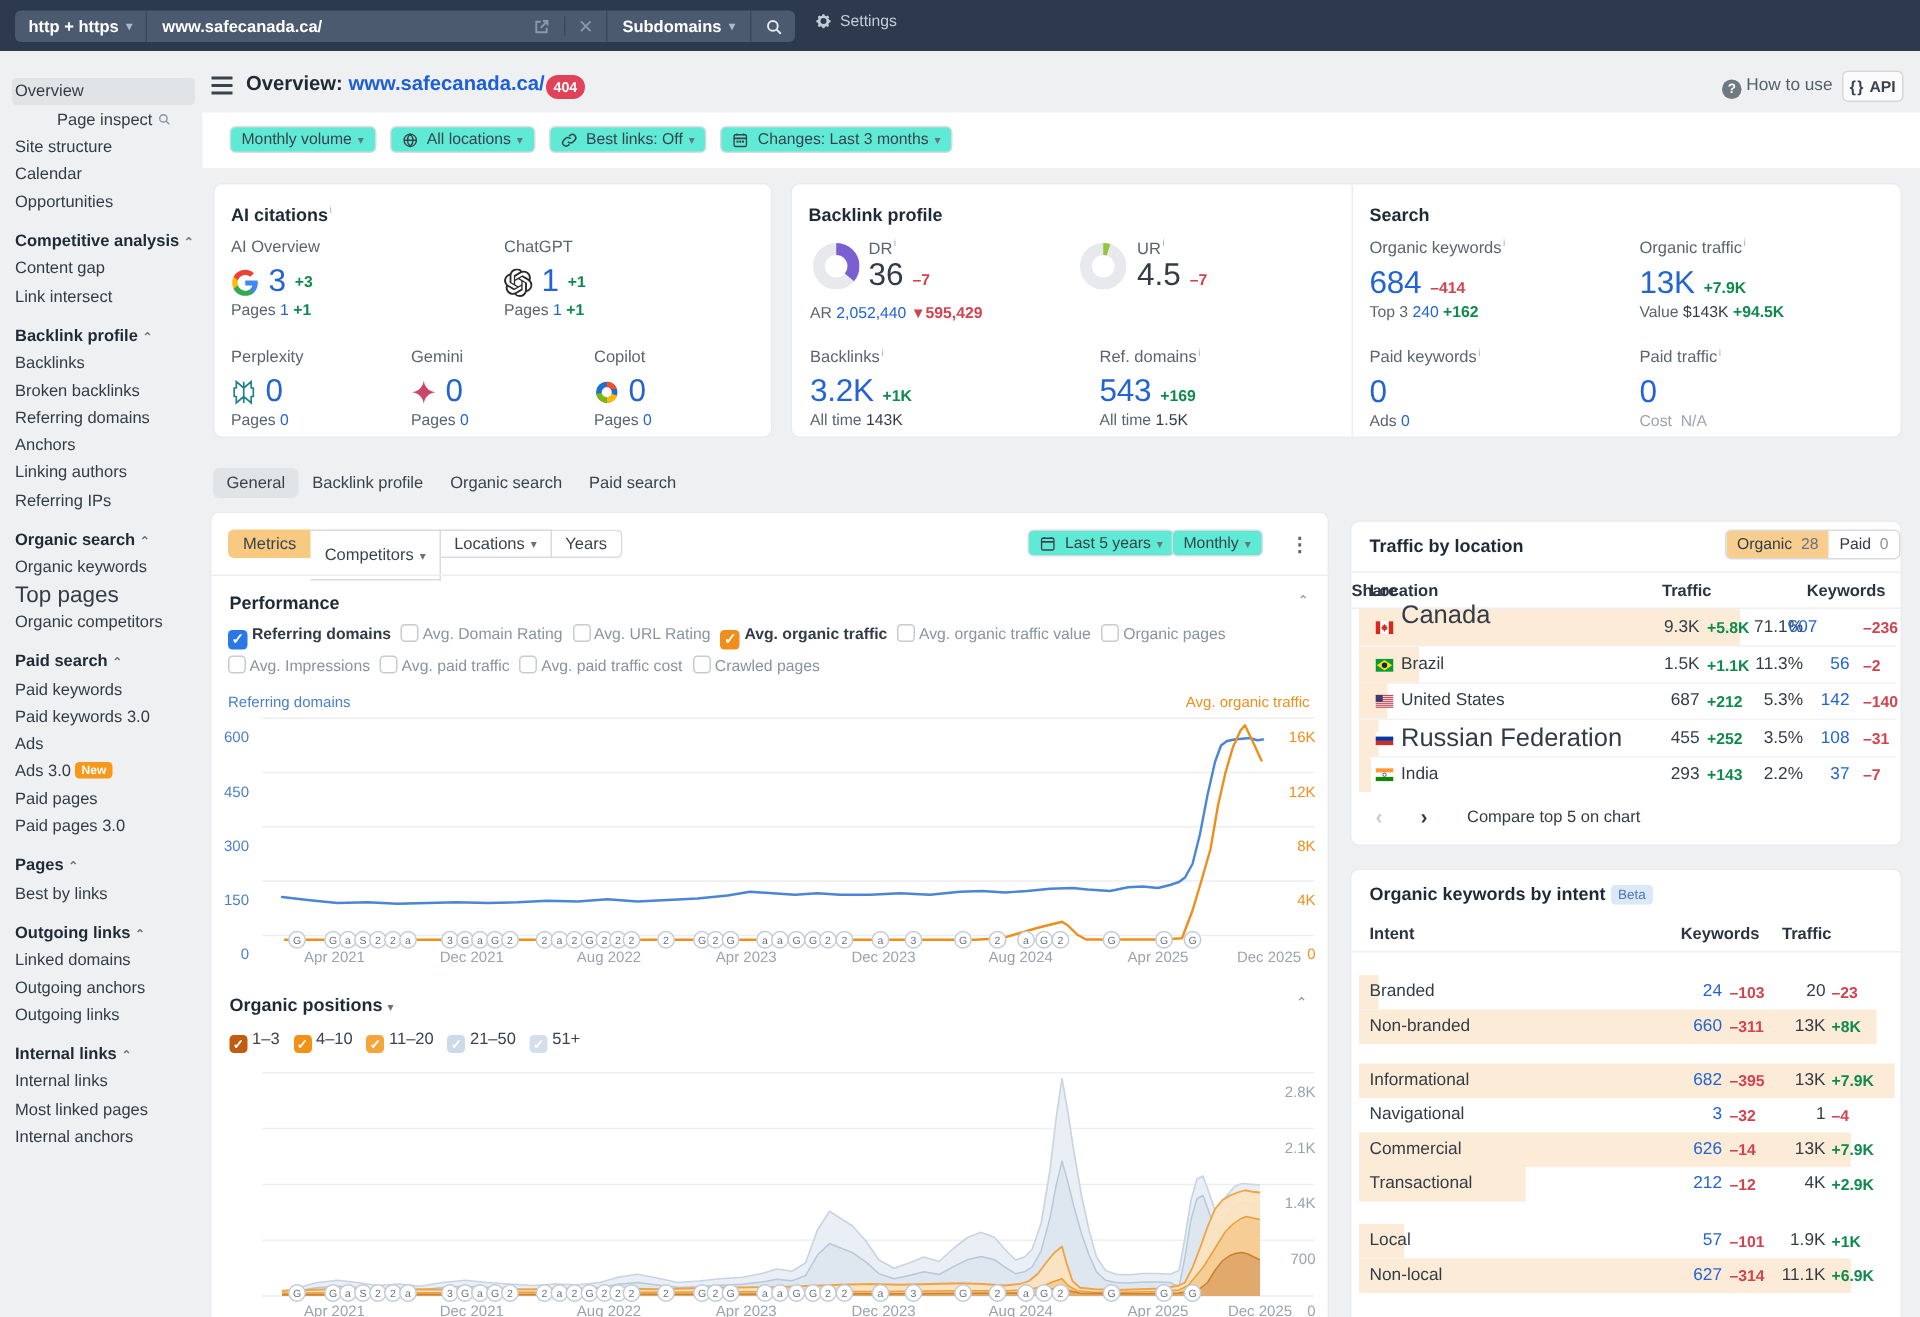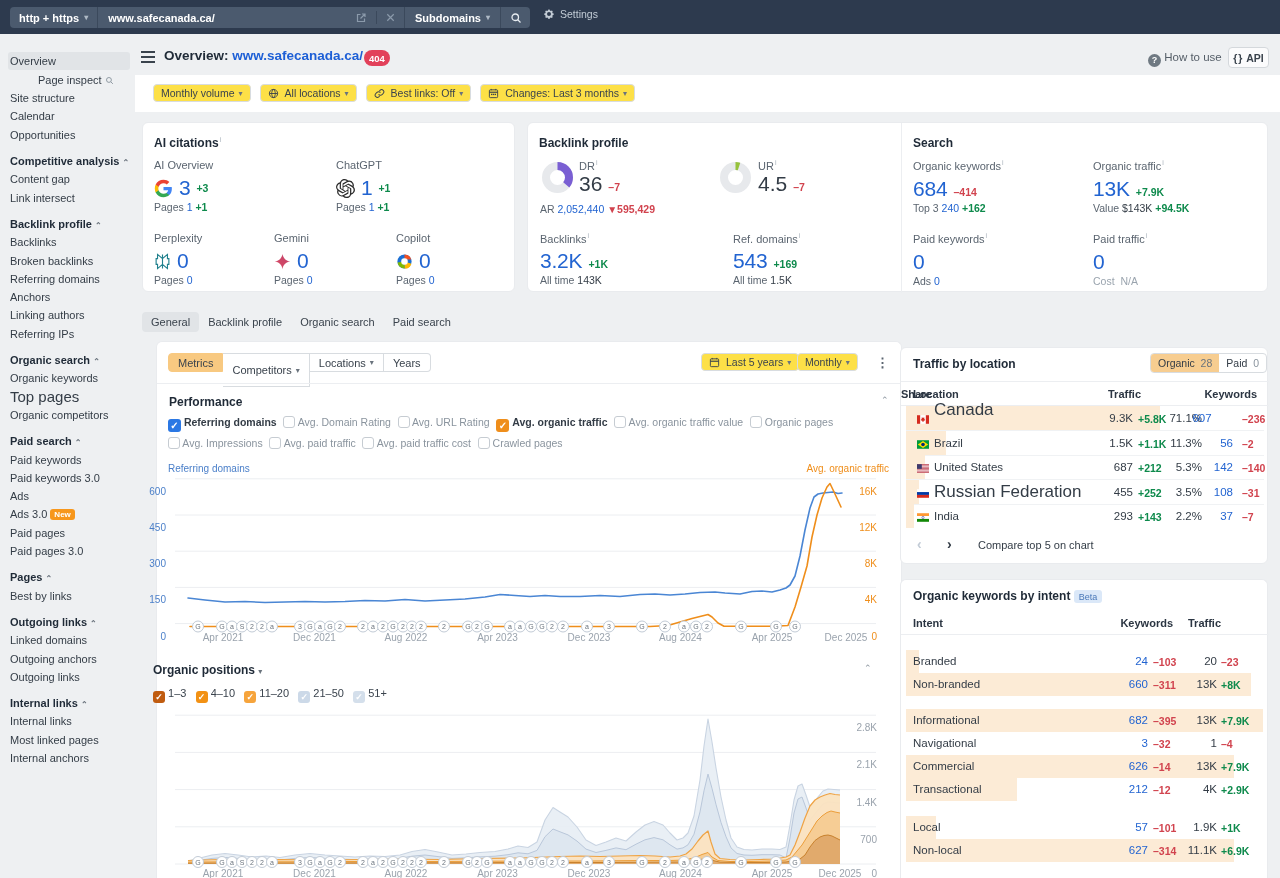--- a/index.html
+++ b/index.html
@@ -7,21 +7,21 @@
 .abs{position:absolute;}
 .blue{color:#2264d1;}
 .green{color:#0e8a4c;}
 .red{color:#d1434e;}
 .card{position:absolute;background:#fff;border-radius:6px;border:1px solid #e9ebee;}
 sup.i{color:#aab3bc;font-size:7px;font-weight:normal;vertical-align:super;margin-left:1px;}
 .lab{font-size:11px;color:#5b6570;}
 .bignum{font-size:21px;line-height:24px;color:#2264d1;letter-spacing:-0.2px;}
 .delta{font-size:10.5px;font-weight:bold;}
 .sub{font-size:10.5px;color:#5b6570;margin-top:1px;}
-.btn{display:inline-flex;align-items:center;background:#fde047;border:1px solid #d8dce0;border-radius:4px;height:18px;padding:0 7px;font-size:10.5px;color:#3a434d;white-space:nowrap;}
+.btn{display:inline-flex;align-items:center;background:#5eead4;border:1px solid #d8dce0;border-radius:4px;height:18px;padding:0 7px;font-size:10.5px;color:#3a434d;white-space:nowrap;}
 .car{color:#6a737d;font-size:8px;margin-left:4px;}
 .cb{display:inline-block;width:12px;height:12px;border:1px solid #c6ccd2;border-radius:3px;background:#fff;vertical-align:-2px;}
 .cbc{display:inline-flex;width:13px;height:13px;border-radius:3px;vertical-align:-3px;color:#fff;font-size:10px;align-items:center;justify-content:center;font-weight:bold;}
 </style></head>
 <body>
 <div class="abs" style="left:0;top:0;width:1280px;height:878px;">
 
 <div class="abs" style="left:0;top:0;width:1280px;height:34px;background:#2d3a4e;">
   <div class="abs" style="left:10px;top:7px;width:520px;height:21px;background:#4b5a6e;border-radius:4px;display:flex;align-items:center;color:#fff;">
     <div style="padding:0 9px;display:flex;align-items:center;height:100%;border-right:1px solid #3b495c;font-weight:bold;font-size:11px;">http + https <span style="font-size:8px;margin-left:5px;color:#aeb9c5;">▾</span></div>
@@ -248,21 +248,21 @@
   </div>
 </div>
 
 <div class="abs" style="left:142px;top:312px;display:flex;font-size:11px;color:#3a434d;">
   <span style="background:#e1e4e7;border-radius:4px;padding:4px 9px;height:20px;box-sizing:border-box;">General</span>
   <span style="padding:4px 9px;">Backlink profile</span>
   <span style="padding:4px 9px;">Organic search</span>
   <span style="padding:4px 9px;">Paid search</span>
 </div>
 
-<div class="card" style="left:156px;top:341px;width:746px;height:537px;border-radius:6px 6px 0 0;border-bottom:none;text-align:center;">
+<div class="card" style="left:140px;top:341px;width:746px;height:537px;border-radius:6px 6px 0 0;border-bottom:none;text-align:center;">
 
   <div class="abs" style="left:11px;top:11px;display:flex;font-size:11px;color:#3a434d;">
     <span style="background:#f8c981;border:1px solid #f8c981;border-radius:4px 0 0 4px;height:19px;display:inline-flex;align-items:center;padding:0 9px;">Metrics</span>
     <span style="border:1px solid #d8dce0;border-left:none;height:34px;display:inline-flex;align-items:center;padding:0 9px;">Competitors<span class="car">▾</span></span>
     <span style="border:1px solid #d8dce0;border-left:none;height:19px;display:inline-flex;align-items:center;padding:0 9px;">Locations<span class="car">▾</span></span>
     <span style="border:1px solid #d8dce0;border-left:none;border-radius:0 4px 4px 0;height:19px;display:inline-flex;align-items:center;padding:0 9px;">Years</span>
   </div>
   <div class="abs" style="left:544px;top:11px;"><span class="btn"><svg width="11" height="11" viewBox="0 0 24 24" fill="#3a434d" style="margin-right:6px">
             <path d="M7 2v3M17 2v3" stroke="#3a434d" stroke-width="2"></path>
             <rect x="3" y="4" width="18" height="17" rx="2" fill="none" stroke="#3a434d" stroke-width="2"></rect>

